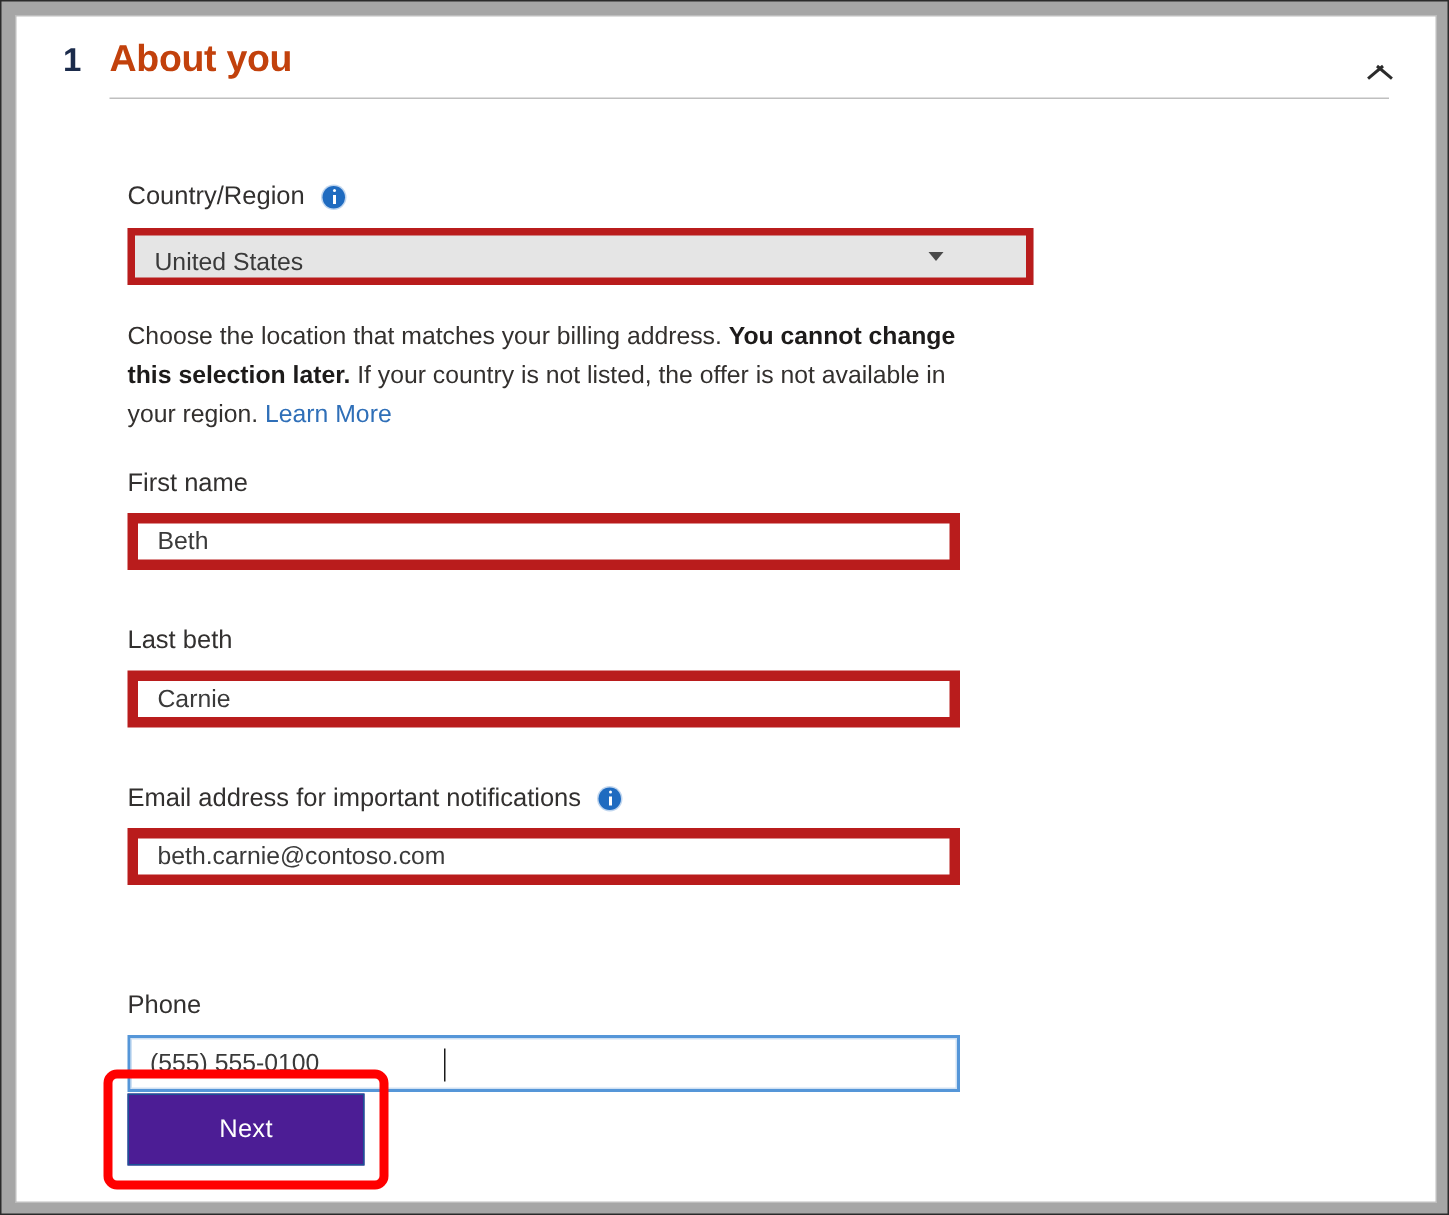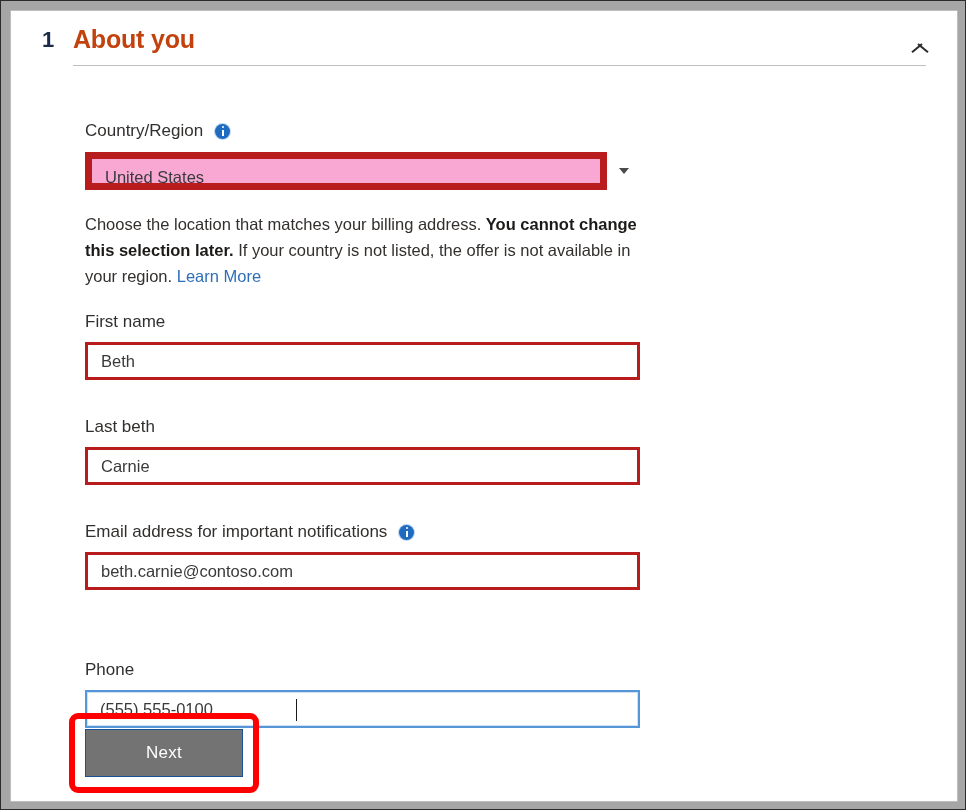--- a/index.html
+++ b/index.html
@@ -153,21 +153,21 @@
     left: 6.5px;
     top: 6.3px;
     width: 2px;
     height: 6px;
     background: #ffffff;
   }
 
   .text-input {
     width: 555px;
     height: 38px;
-    border: 3px solid #b91c1c;
+    border: 7px solid #b91c1c;
     background: #ffffff;
     font-family: "Liberation Sans", sans-serif;
     font-size: 16.5px;
     color: #3a3a3a;
     padding: 0 13px;
     outline: none;
   }
   .text-input.focused {
     border: 2px solid #5596d8;
     box-shadow: 0 0 0 1px rgba(120,170,220,0.35) inset;
@@ -175,24 +175,24 @@
 
   
   .country-block { position: absolute; left: 74px; top: 47px; }
   .select-wrap {
     position: relative;
     margin-top: 10px;
     width: 555px;
     height: 38px;
   }
   .select-box {
-    width: 522px;
+    width: 604px;
     height: 38px;
-    border: 7px solid #b91c1c;
-    background: #f9a8d4;
+    border: 5px solid #b91c1c;
+    background: #e5e5e5;
     font-size: 16.5px;
     color: #3a3a3a;
     line-height: 36px;
     padding: 0 30px 0 13px;
     cursor: pointer;
     overflow: hidden;
     white-space: nowrap;
   }
   .select-caret {
     position: absolute;
@@ -246,21 +246,21 @@
     top: 656px;
     width: 160px;
     height: 48px;
   }
   .next-button {
     position: absolute;
     left: 0;
     top: 0;
     width: 158px;
     height: 48px;
-    background: #737373;
+    background: #4c1d95;
     border: 1px solid #1b5296;
     color: #ffffff;
     font-family: "Liberation Sans", sans-serif;
     font-size: 17px;
     cursor: pointer;
     letter-spacing: 0.2px;
   }
   .annotation-box {
     position: absolute;
     left: -16px;

